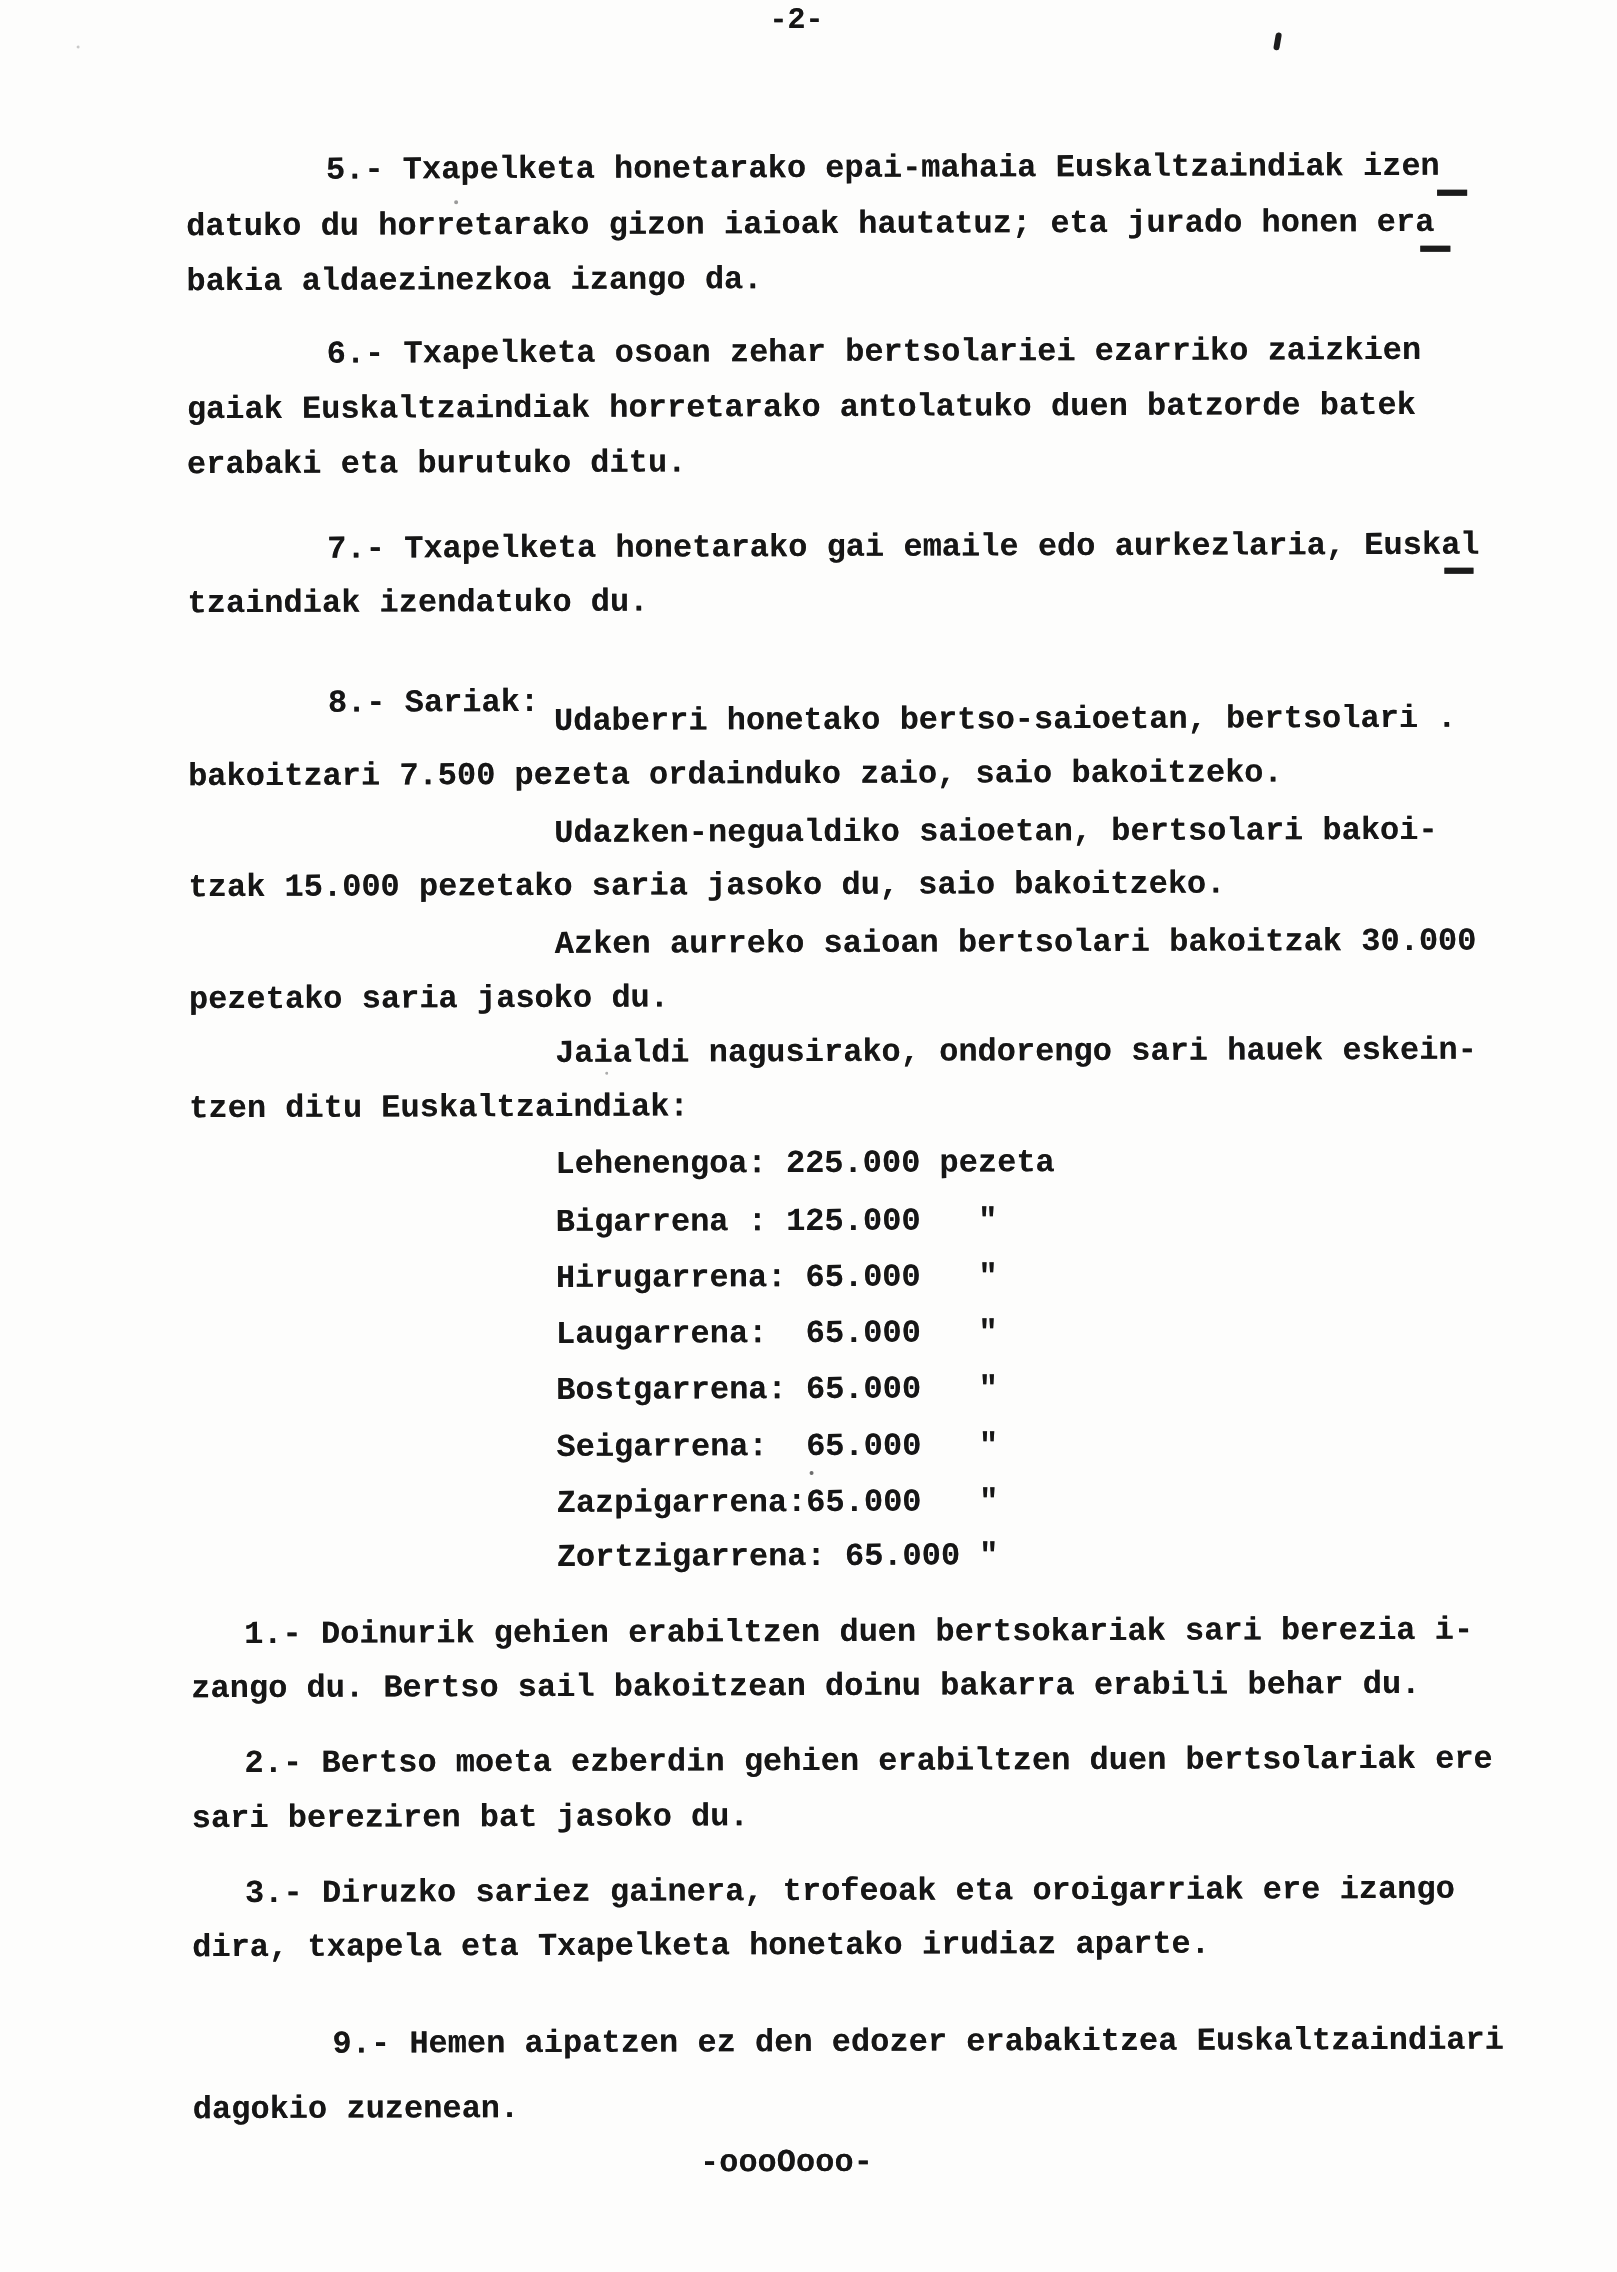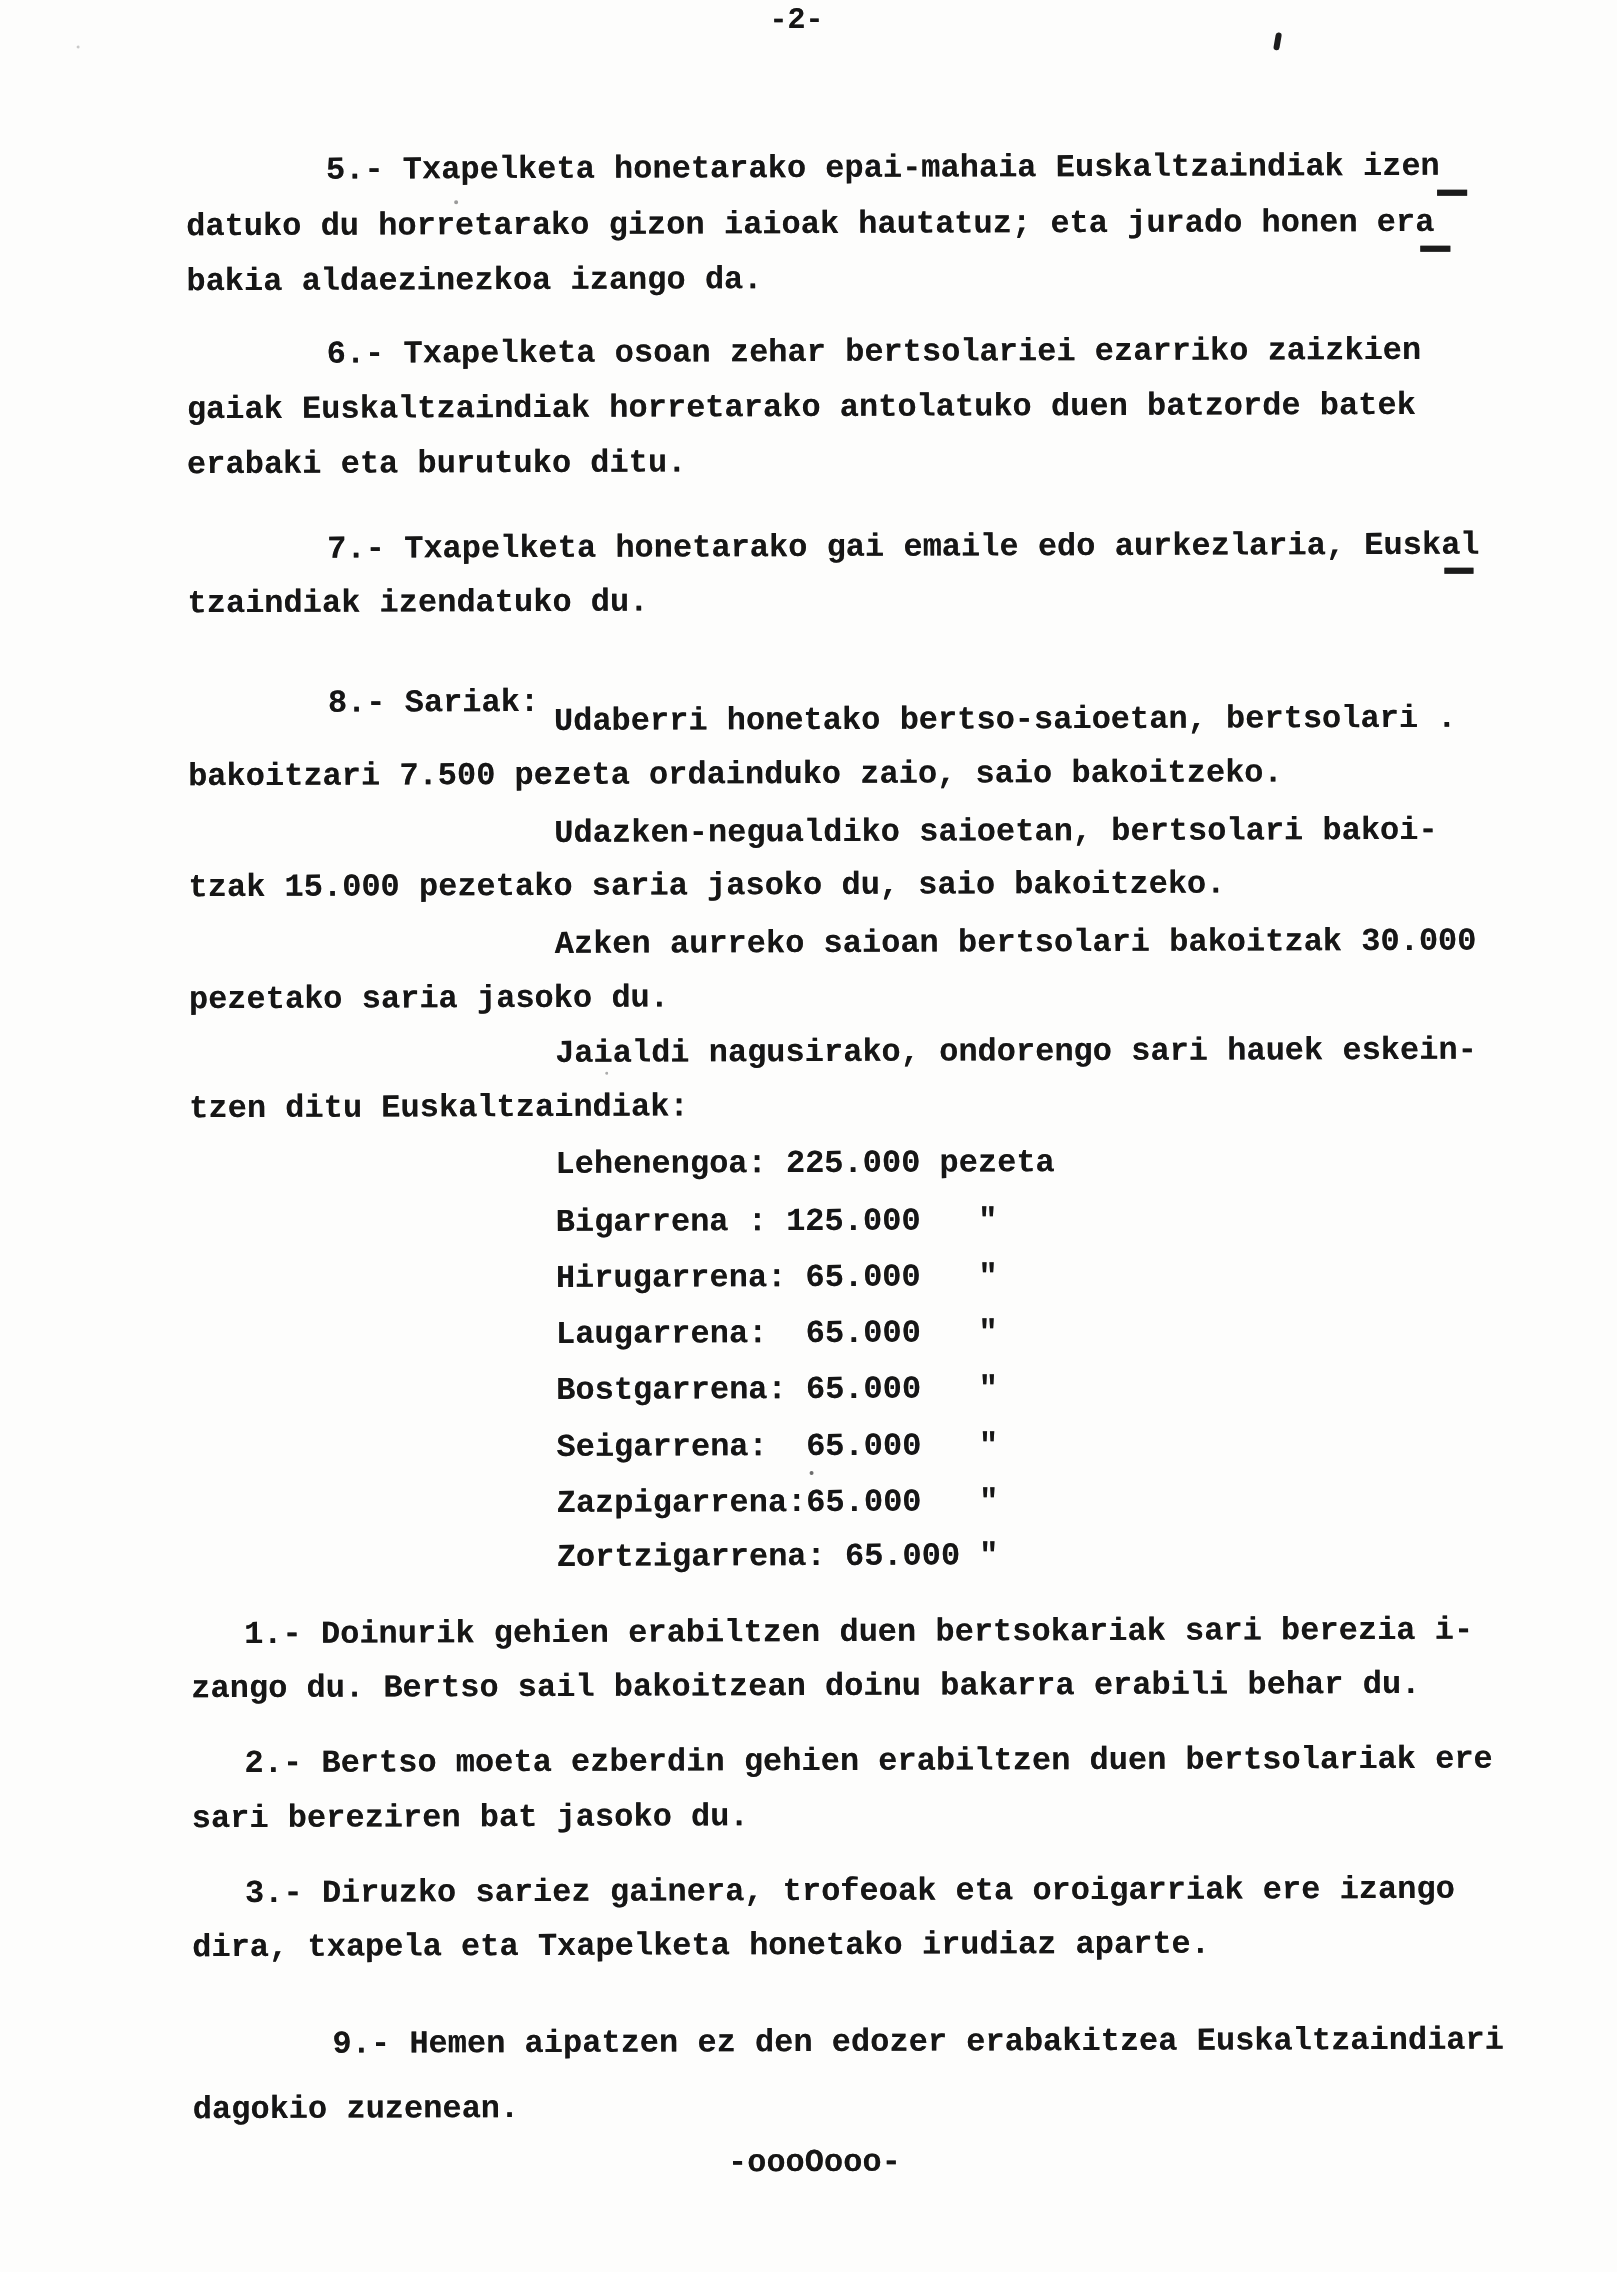--- a/index.html
+++ b/index.html
@@ -83,21 +83,21 @@
     <div class="line" style="left:242px; top:1614px;">1.- Doinurik gehien erabiltzen duen bertsokariak sari berezia i-</div>
     <div class="line" style="left:189px; top:1668px;">zango du. Bertso sail bakoitzean doinu bakarra erabili behar du.</div>
     <div class="line" style="left:242px; top:1743px;">2.- Bertso moeta ezberdin gehien erabiltzen duen bertsolariak ere</div>
     <div class="line" style="left:189px; top:1798px;">sari bereziren bat jasoko du.</div>
     <div class="line" style="left:242px; top:1873px;">3.- Diruzko sariez gainera, trofeoak eta oroigarriak ere izango</div>
     <div class="line" style="left:189px; top:1927px;">dira, txapela eta Txapelketa honetako irudiaz aparte.</div>
 
     <div class="line" style="left:329px; top:2024px;">9.- Hemen aipatzen ez den edozer erabakitzea Euskaltzaindiari</div>
     <div class="line" style="left:189px; top:2089px;">dagokio zuzenean.</div>
 
-    <div class="line" style="left:724px; top:2144px;">-oooOooo-</div>
+    <div class="line" style="left:696px; top:2144px;">-oooOooo-</div>
 
     <div class="umark" style="left:1440px; top:192px; width:30px; height:5.8px;"></div>
     <div class="umark" style="left:1423px; top:248px; width:30px; height:5.8px;"></div>
     <div class="umark" style="left:1446px; top:570px; width:28.5px; height:5.8px;"></div>
 
     <div class="apos" style="left:1278px; top:34px; width:5.8px; height:18px;"></div>
     <div class="speck" style="left:80px; top:43px; width:3.2px; height:3.2px; background:#c9c9c9;"></div>
     <div class="speck" style="left:457px; top:199px; width:3.9px; height:3.9px; background:#9a9a9a;"></div>
     <div class="speck" style="left:605px; top:1071px; width:3.2px; height:3.2px; background:#ababab;"></div>
     <div class="speck" style="left:808px; top:1471px; width:3.9px; height:3.9px; background:#6d6d6d;"></div>

